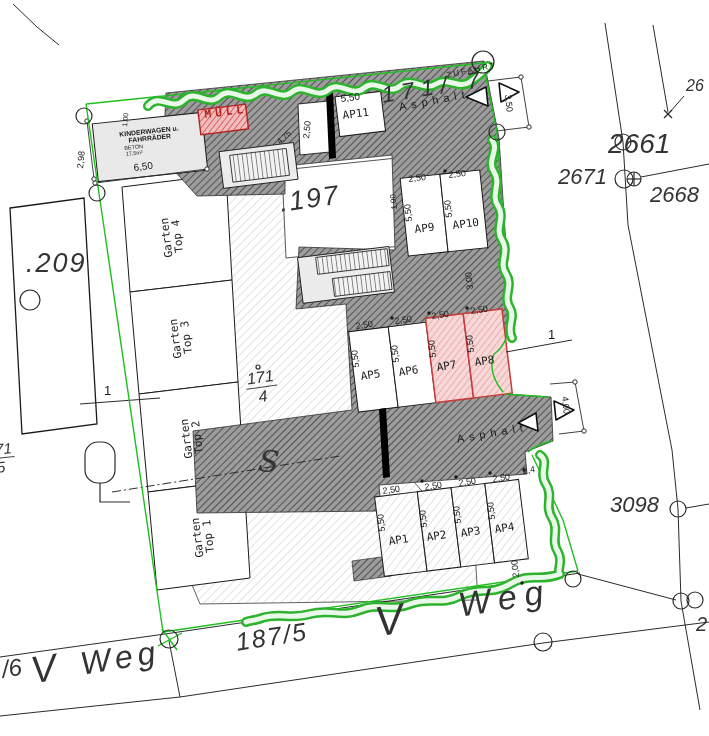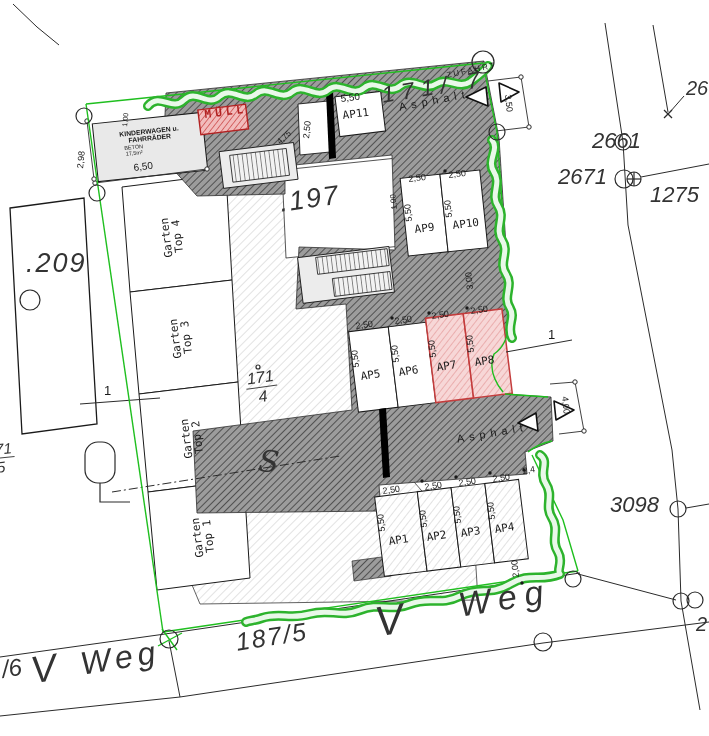--- a/index.html
+++ b/index.html
@@ -198,24 +198,24 @@
     <polygon points="518,423 536,413 538,431"></polygon>
     <polygon points="574,410 554,401 556,420"></polygon>
   </g>
 
   <g stroke="#2b2b2b" stroke-width="1.2" fill="none">
     <rect x="85" y="442" width="30" height="41" rx="13"></rect>
     <polyline points="100,483 100,502 130,502"></polyline>
   </g>
 </svg>
 
-<div class="lbl it" style="left:686px;top:78px;font-size:20px;">26</div>
-<div class="lbl it" style="left:592px;top:130px;font-size:22px;">2661</div>
+<div class="lbl it" style="left:686px;top:78px;font-size:16px;">26</div>
+<div class="lbl it" style="left:608px;top:130px;font-size:28px;">2661</div>
 <div class="lbl it" style="left:558px;top:166px;font-size:22px;">2671</div>
-<div class="lbl it" style="left:650px;top:184px;font-size:22px;">1275</div>
+<div class="lbl it" style="left:650px;top:184px;font-size:22px;">2668</div>
 <div class="lbl it" style="left:610px;top:494px;font-size:22px;">3098</div>
 <div class="lbl it" style="left:696px;top:614px;font-size:20px;">2</div>
 <div class="lbl it" style="left:26px;top:250px;font-size:27px;letter-spacing:2px;">.209</div>
 <div class="lbl it" style="left:278px;top:190px;font-size:27px;letter-spacing:2px;transform:rotate(-8deg);">.197</div>
 <div class="lbl it" style="left:380px;top:84px;font-size:23px;letter-spacing:7px;transform:rotate(-9deg);">171/ 7</div>
 
 <div class="lbl it frac ctr" style="left:244px;top:372px;font-size:16px;transform:rotate(-8deg);">
   <div class="num">171</div>
   <div class="den">4</div>
 </div>

